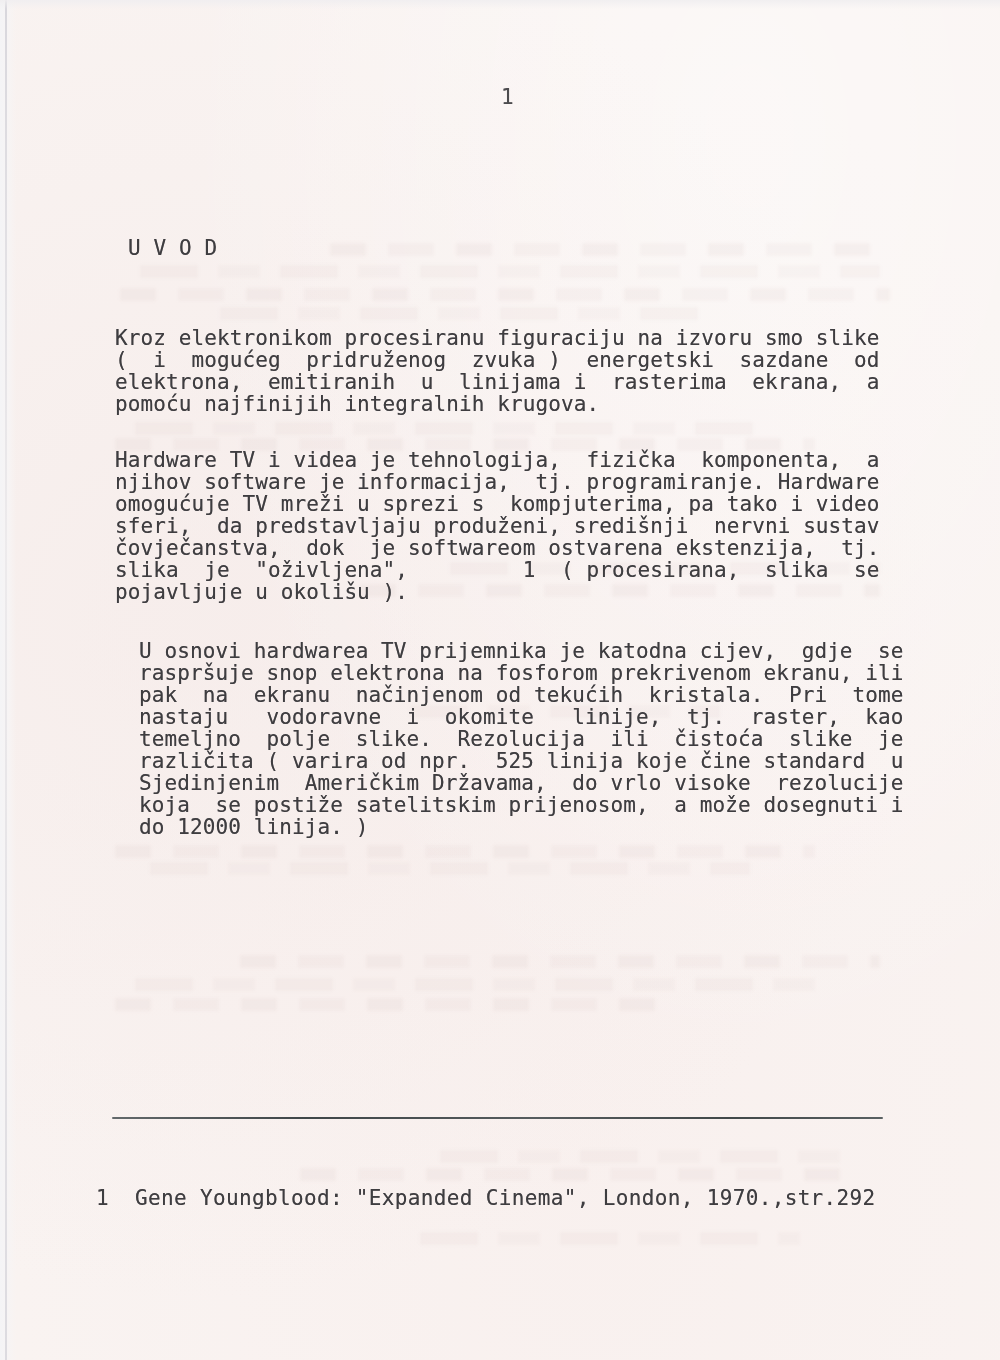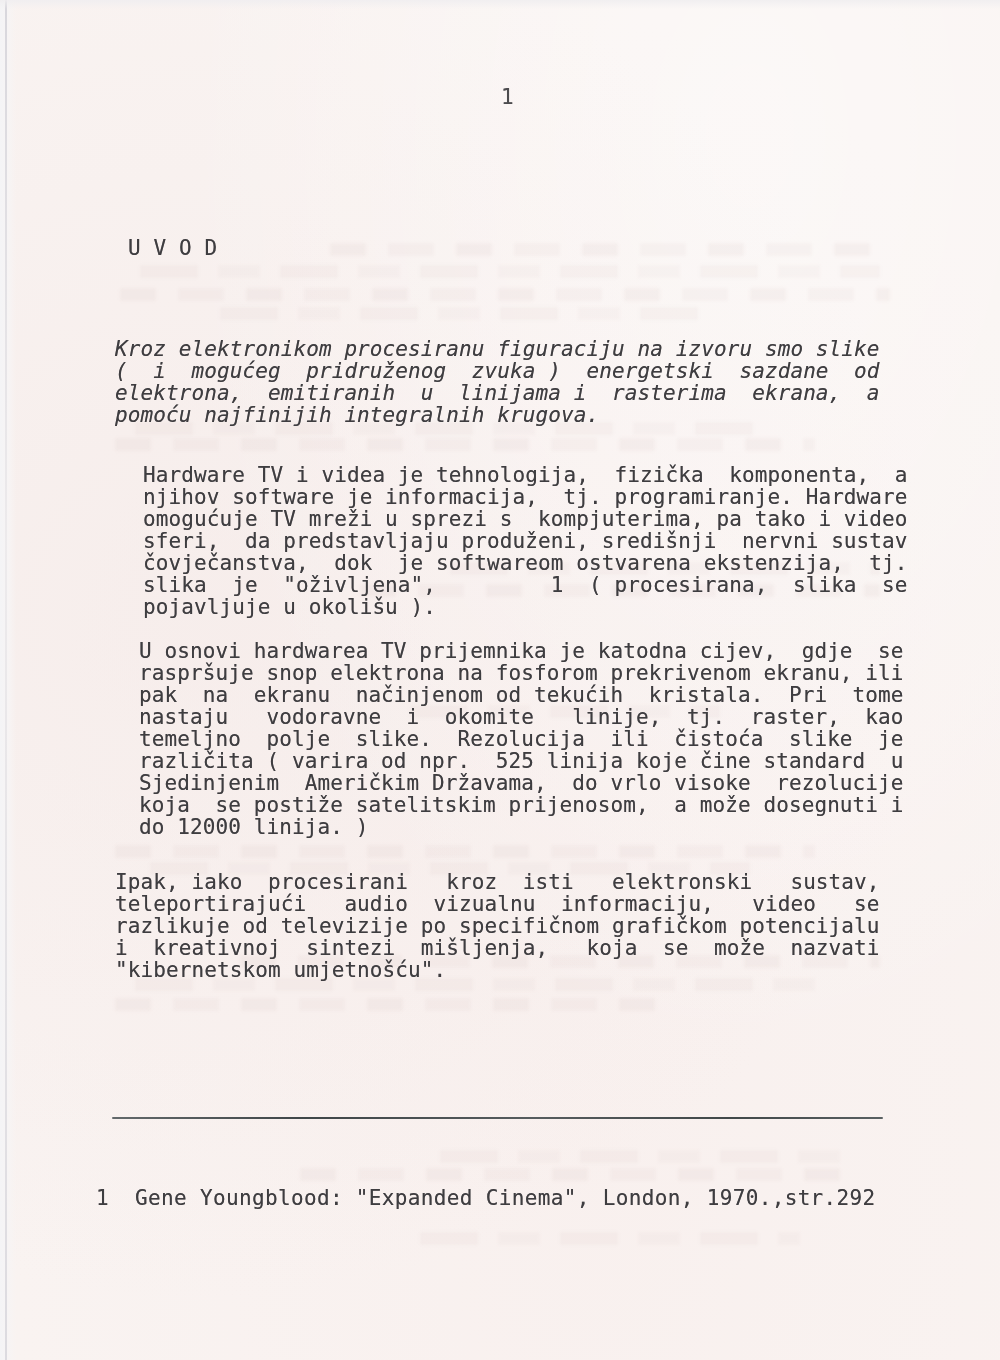--- a/index.html
+++ b/index.html
@@ -98,46 +98,41 @@
   <div class="ghost alt" style="top:978px; left:115px; width:700px;"></div>
   <div class="ghost" style="top:998px; left:115px; width:560px;"></div>
   <div class="ghost alt" style="top:1150px; left:420px; width:430px;"></div>
   <div class="ghost" style="top:1168px; left:300px; width:560px;"></div>
   <div class="ghost alt" style="top:1232px; left:400px; width:400px;"></div>
 
   <div class="type page-number" style="top:86px; left:501px;">1</div>
 
   <div class="type heading" style="top:237px; left:128px;text-align:center;">U V O D</div>
 
-  <div class="type" style="top:338px; left:115px;font-style:italic;">Kroz elektronikom procesiranu figuraciju na izvoru smo slike
+  <div class="type" style="top:327px; left:115px;">Kroz elektronikom procesiranu figuraciju na izvoru smo slike
 (  i  mogućeg  pridruženog  zvuka )  energetski  sazdane  od
 elektrona,  emitiranih  u  linijama i  rasterima  ekrana,  a
 pomoću najfinijih integralnih krugova.</div>
 
-  <div class="type" style="top:464px; left:115px;margin-left:28px;">Hardware TV i videa je tehnologija,  fizička  komponenta,  a
+  <div class="type" style="top:449px; left:115px;">Hardware TV i videa je tehnologija,  fizička  komponenta,  a
 njihov software je informacija,  tj. programiranje. Hardware
 omogućuje TV mreži u sprezi s  kompjuterima, pa tako i video
 sferi,  da predstavljaju produženi, središnji  nervni sustav
 čovječanstva,  dok  je softwareom ostvarena ekstenzija,  tj.
 slika  je  "oživljena",         1  ( procesirana,  slika  se
 pojavljuje u okolišu ).</div>
 
   <div class="type" style="top:640px; left:115px;margin-left:24px;">U osnovi hardwarea TV prijemnika je katodna cijev,  gdje  se
 raspršuje snop elektrona na fosforom prekrivenom ekranu, ili
 pak  na  ekranu  načinjenom od tekućih  kristala.  Pri  tome
 nastaju   vodoravne  i  okomite   linije,  tj.  raster,  kao
 temeljno  polje  slike.  Rezolucija  ili  čistoća  slike  je
 različita ( varira od npr.  525 linija koje čine standard  u
 Sjedinjenim  Američkim Državama,  do vrlo visoke  rezolucije
 koja  se postiže satelitskim prijenosom,  a može dosegnuti i
 do 12000 linija. )</div>
 
-  <div class="type" style="top:871px; left:115px;">Ipak, iako  procesirani   kroz  isti   elektronski   sustav,
-teleportirajući   audio  vizualnu  informaciju,   video   se
-razlikuje od televizije po specifičnom grafičkom potencijalu
-i  kreativnoj  sintezi  mišljenja,   koja  se  može  nazvati
-"kibernetskom umjetnošću".</div>
 
   <div class="rule"></div>
 
   <div class="type footnote" style="top:1187px; left:96px;">1  Gene Youngblood: "Expanded Cinema", London, 1970.,str.292</div>
 
 </div>
 
 </body></html>

